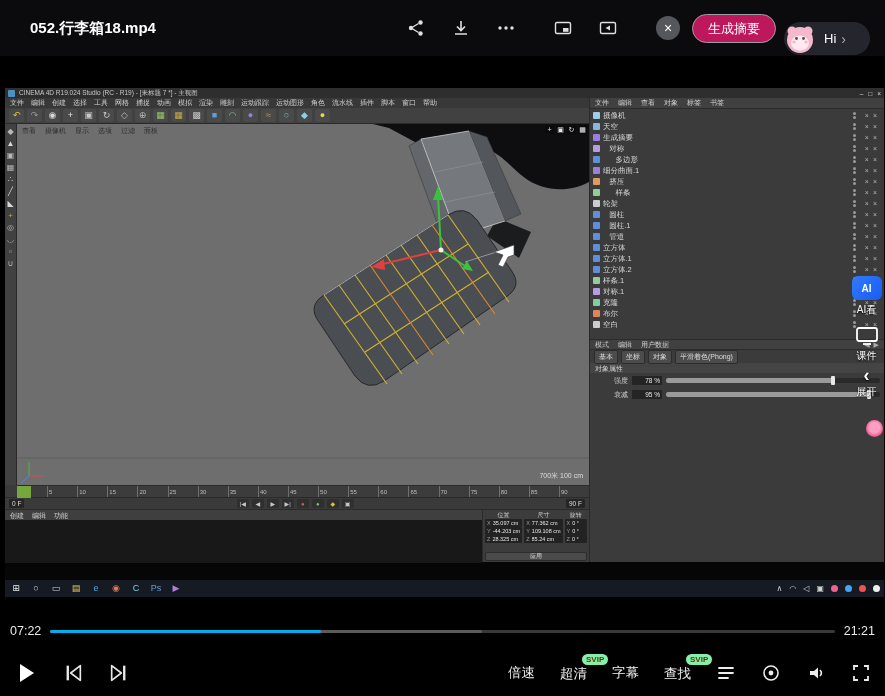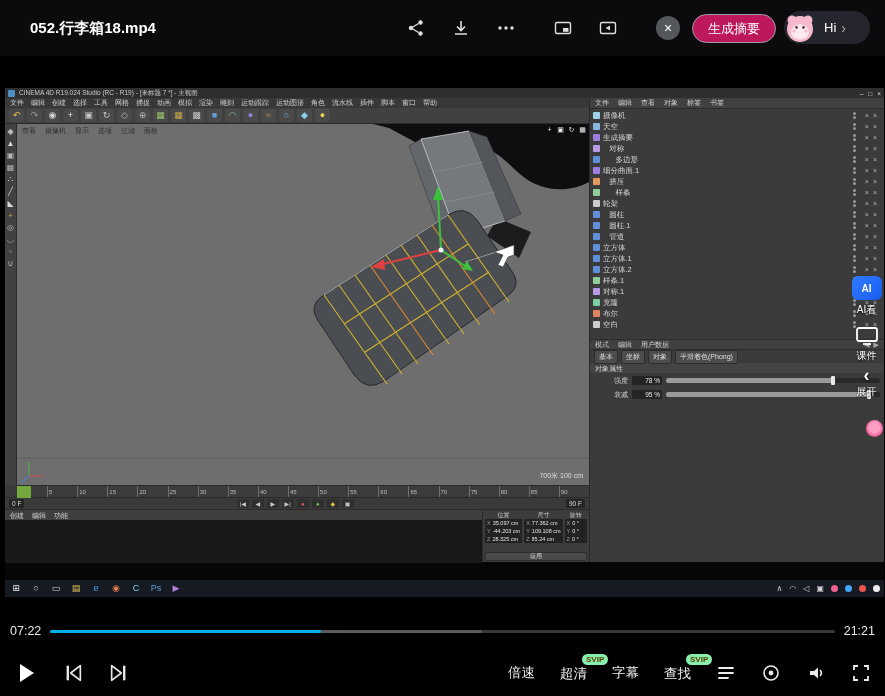--- a/index.html
+++ b/index.html
@@ -10,21 +10,21 @@
 button{background:none;border:none;color:inherit;font:inherit;padding:0}
 
 
 #hdr{left:0;top:0;width:885px;height:56px;background:#0b0b0d}
 #vtitle{left:30px;top:19px;font-size:15px;font-weight:bold;color:#fff;white-space:nowrap}
 .hic{top:14px;width:28px;height:28px;display:flex;align-items:center;justify-content:center}
 #closebtn{left:656px;top:16px;width:24px;height:24px;border-radius:50%;background:#54585d;
   color:#fff;font-size:14px;line-height:24px;text-align:center}
 #sumbtn{left:692px;top:14px;height:29px;padding:0 15px;border:1px solid #9aa0a6;border-radius:15px;
   background:#be185d;color:#fff;font-size:13px}
-#assist{left:784px;top:11px;height:33px;width:86px;background:#25252d;border-radius:17px;
+#assist{left:784px;top:22px;height:33px;width:86px;background:#25252d;border-radius:17px;
   display:flex;align-items:center;gap:5px;padding-right:8px}
 #assist .alabel{font-size:13px;color:#fff;margin-left:3px}
 #assist .aarrow{font-size:14px;color:#aaa}
 
 
 #video{left:5px;top:88px;width:879px;height:509px;background:#060606}
 
 
 #c4d{left:0;top:0;width:879px;height:474px;background:#3b3b3b;font-size:7px;color:#ccc}
 #c4d-tbar{left:0;top:0;width:879px;height:10px;background:#2e2e2e;display:flex;align-items:center;

